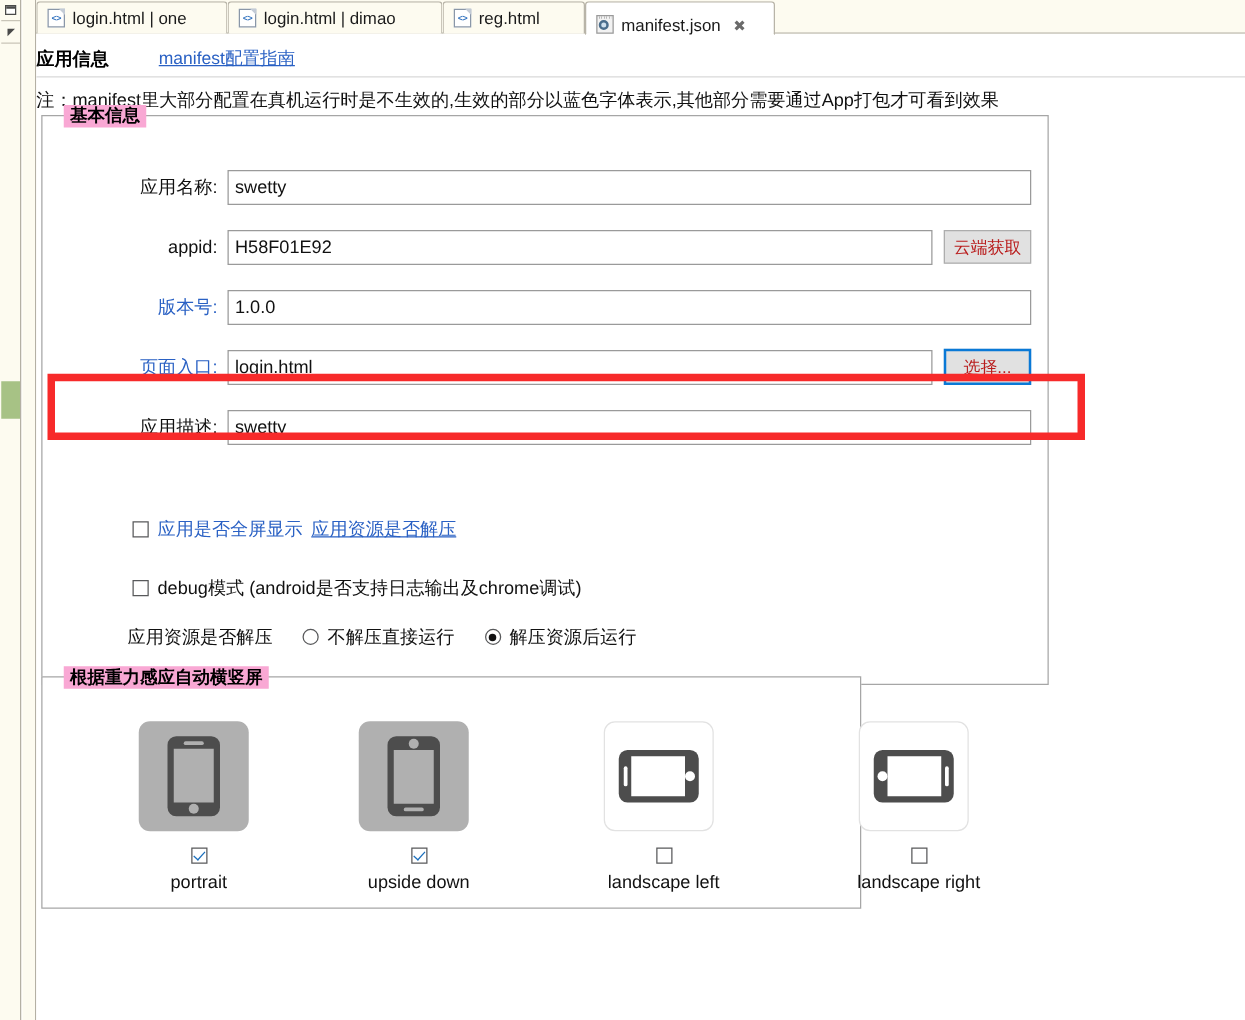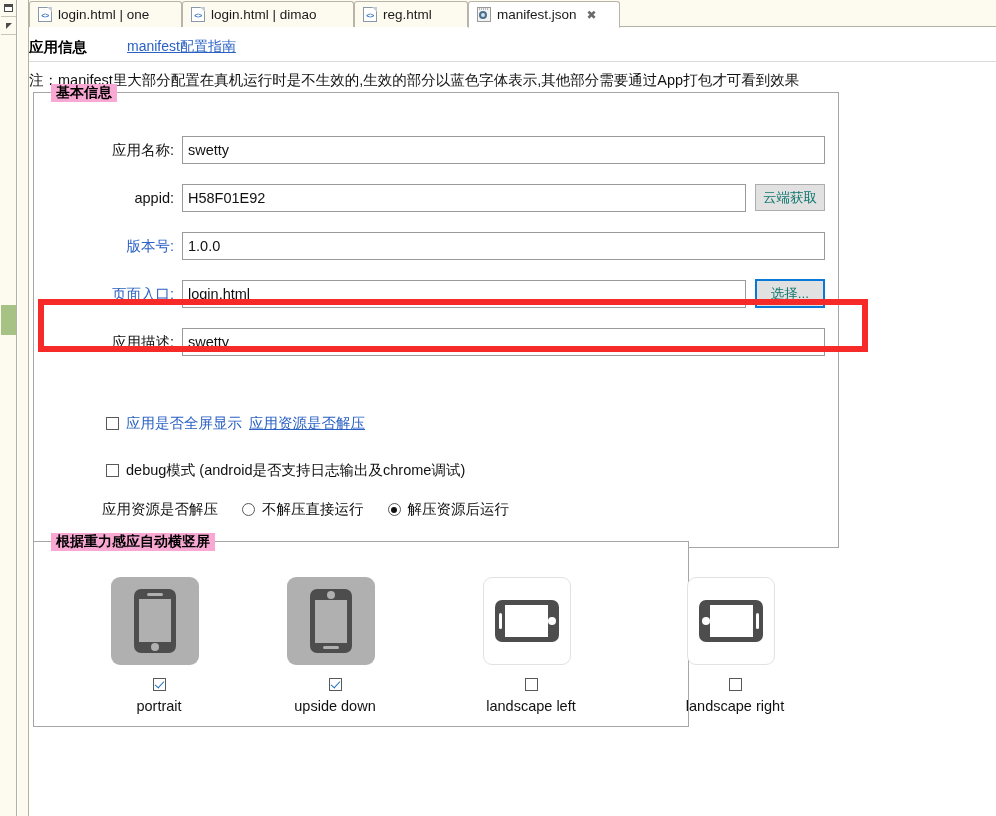--- a/index.html
+++ b/index.html
@@ -61,20 +61,21 @@
     border-left: 1px solid #b8b4a8;
     border-right: 1px solid #b8b4a8;
     border-top: 1px solid #b8b4a8;
     border-top-left-radius: 3px; border-top-right-radius: 3px;
     font-size: 13.5px; color: #1a1a1a; white-space: nowrap;
   }
   .tab.active {
     background: #ffffff; height: 27px; top: 1px;
     border-bottom: 1px solid #ffffff;
     z-index: 3;
+    align-items: flex-end;
   }
   .tab-label { line-height: 1; }
   .tab-close {
     font-size: 12px; color: #6a6a6a; margin-left: 4px; line-height: 1;
   }
 
   
   .ficon {
     position: relative; width: 14px; height: 15px; flex: 0 0 14px;
   }
@@ -158,21 +159,21 @@
     font-size: 14.5px; color: #111;
     padding: 0 5px; line-height: 26px;
     font-family: "Liberation Sans", "DejaVu Sans", sans-serif;
   }
   .inp.wide { width: 643px; }
   .inp.mid  { width: 564px; }
 
   .btn {
     position: absolute; height: 27px;
     background: #e1e1e1; border: 1px solid #adadad;
-    font-size: 13.5px; color: #0f766e;
+    font-size: 13.5px; color: #b91c1c;
     display: flex; align-items: center; justify-content: center;
     cursor: pointer;
     font-family: "Liberation Sans", "DejaVu Sans", sans-serif;
   }
   .btn.focus { border: 2px solid #0a79d6; background: #e1e1e1; }
 
   
   .cbrow { position: absolute; display: flex; align-items: center; gap: 7px; }
   .cb {
     width: 13px; height: 13px; border: 1px solid #58595b; background: #fff;

